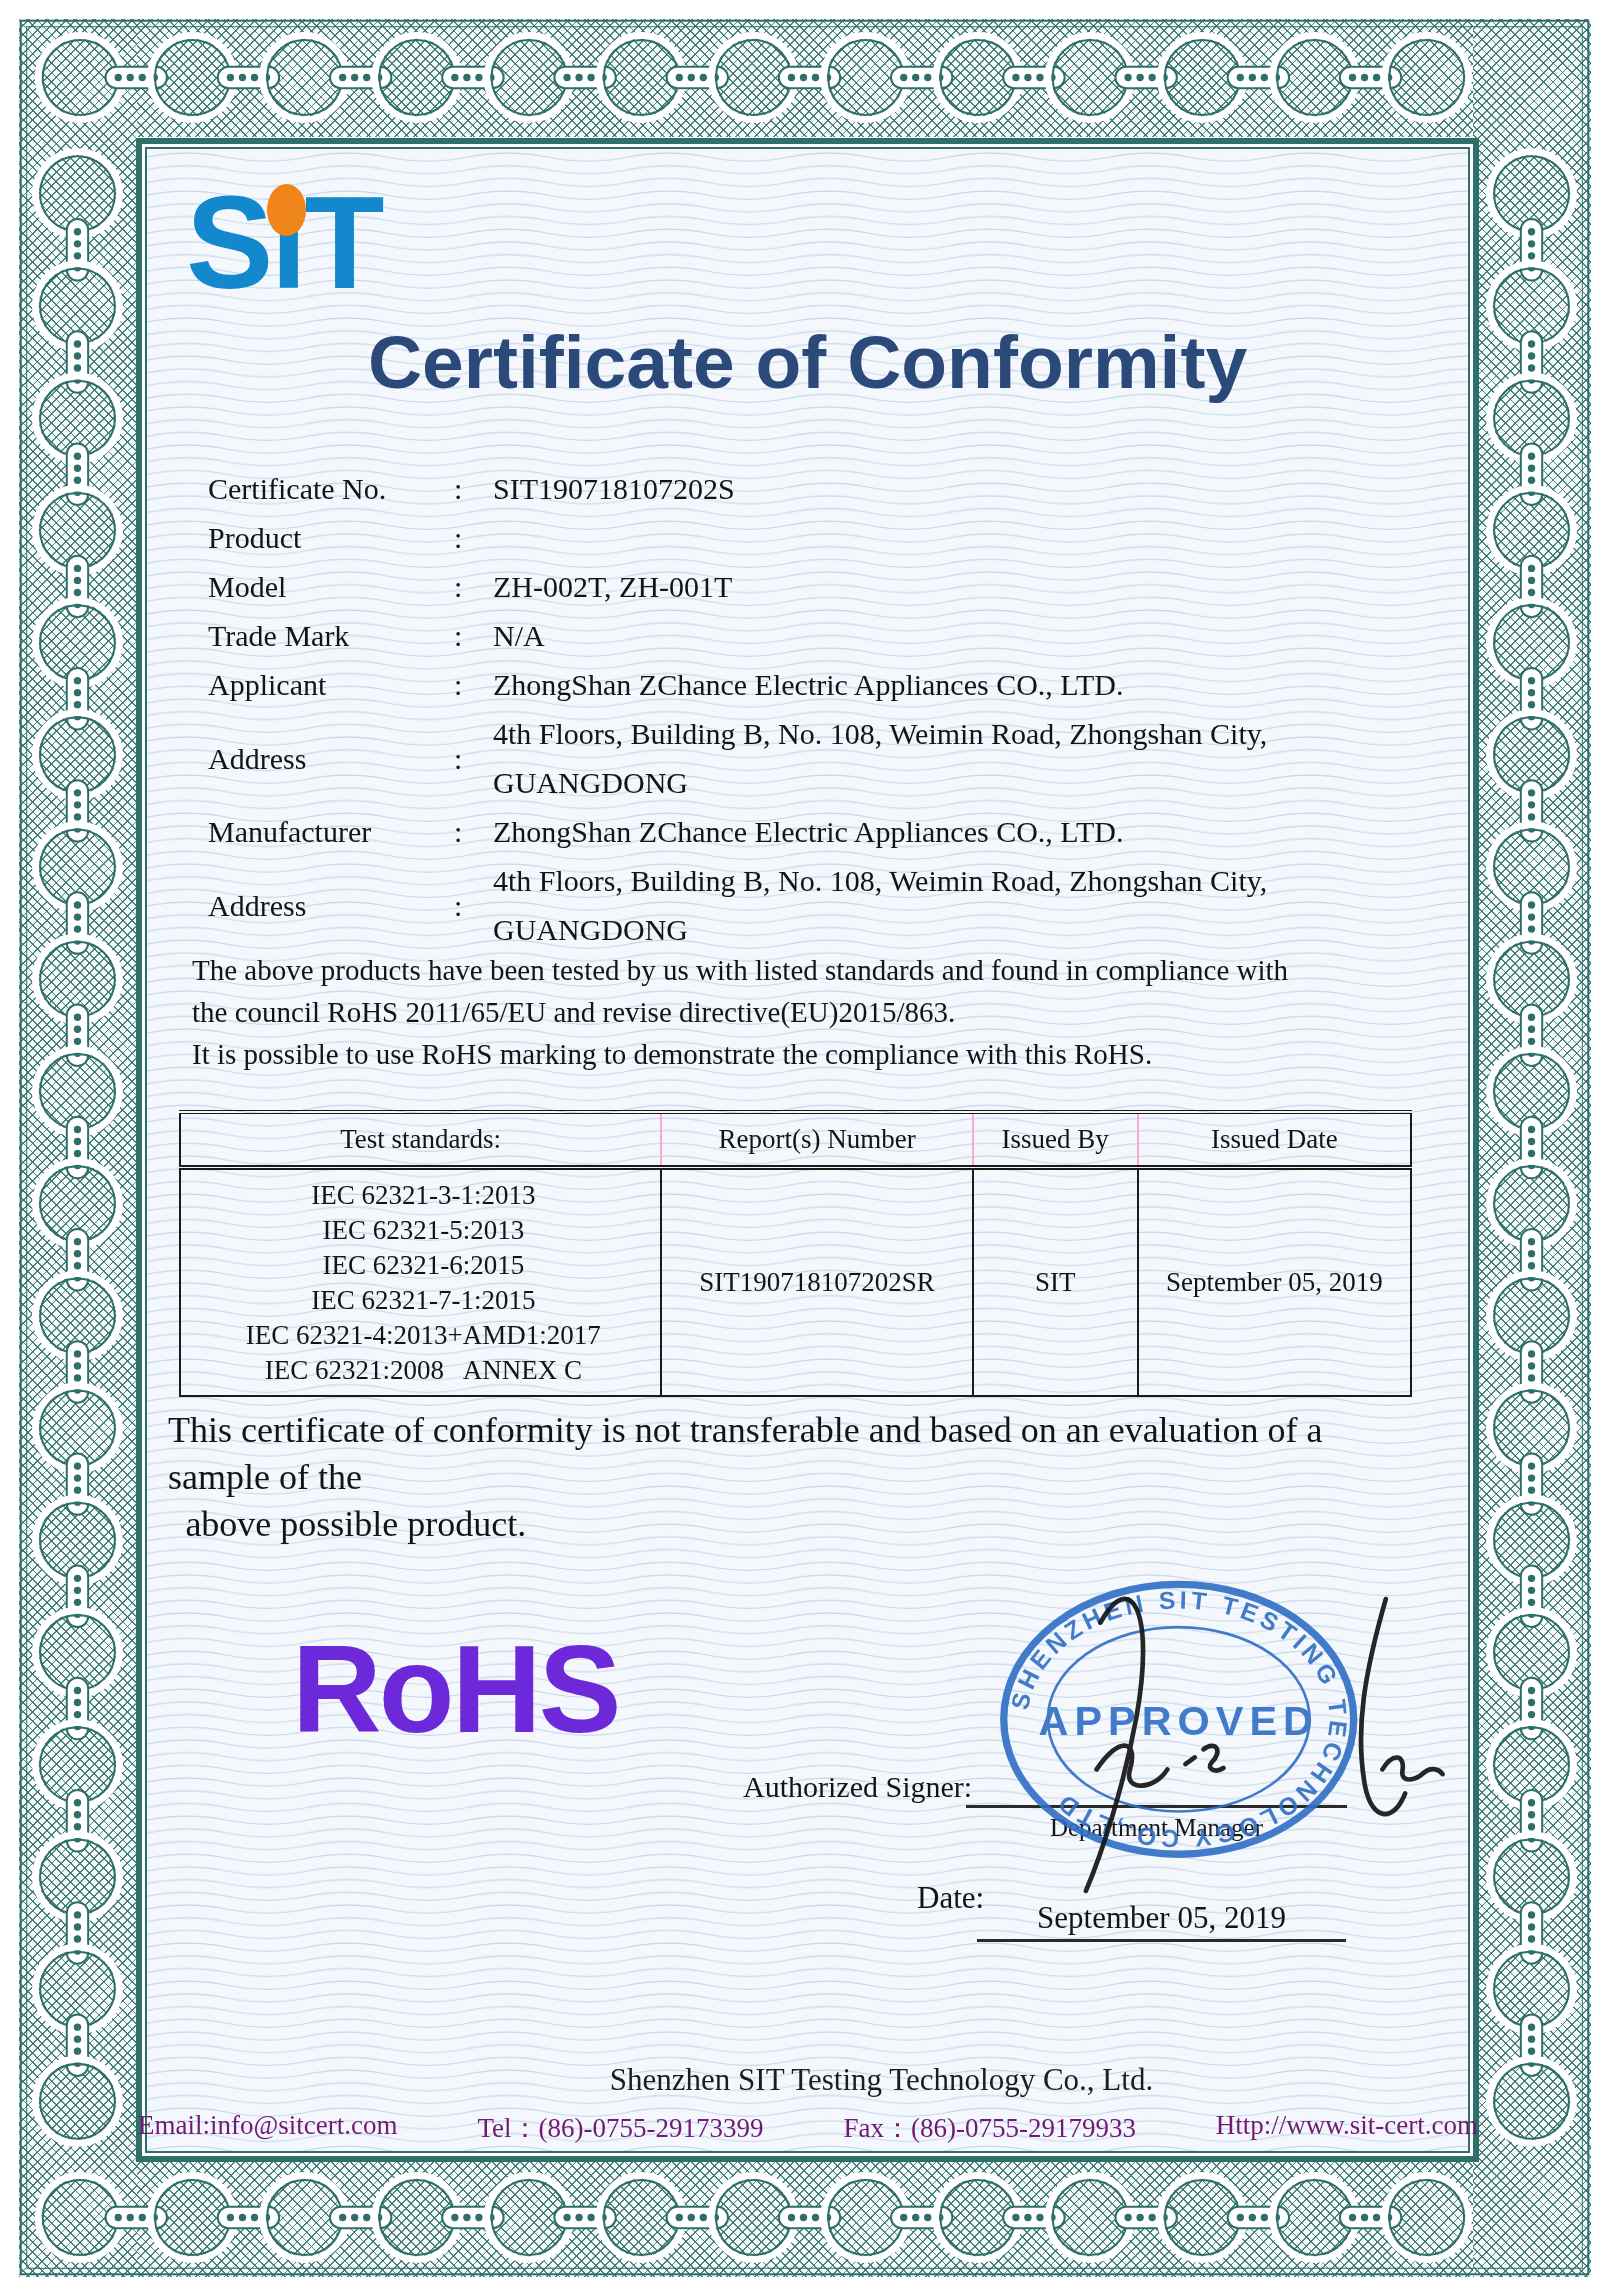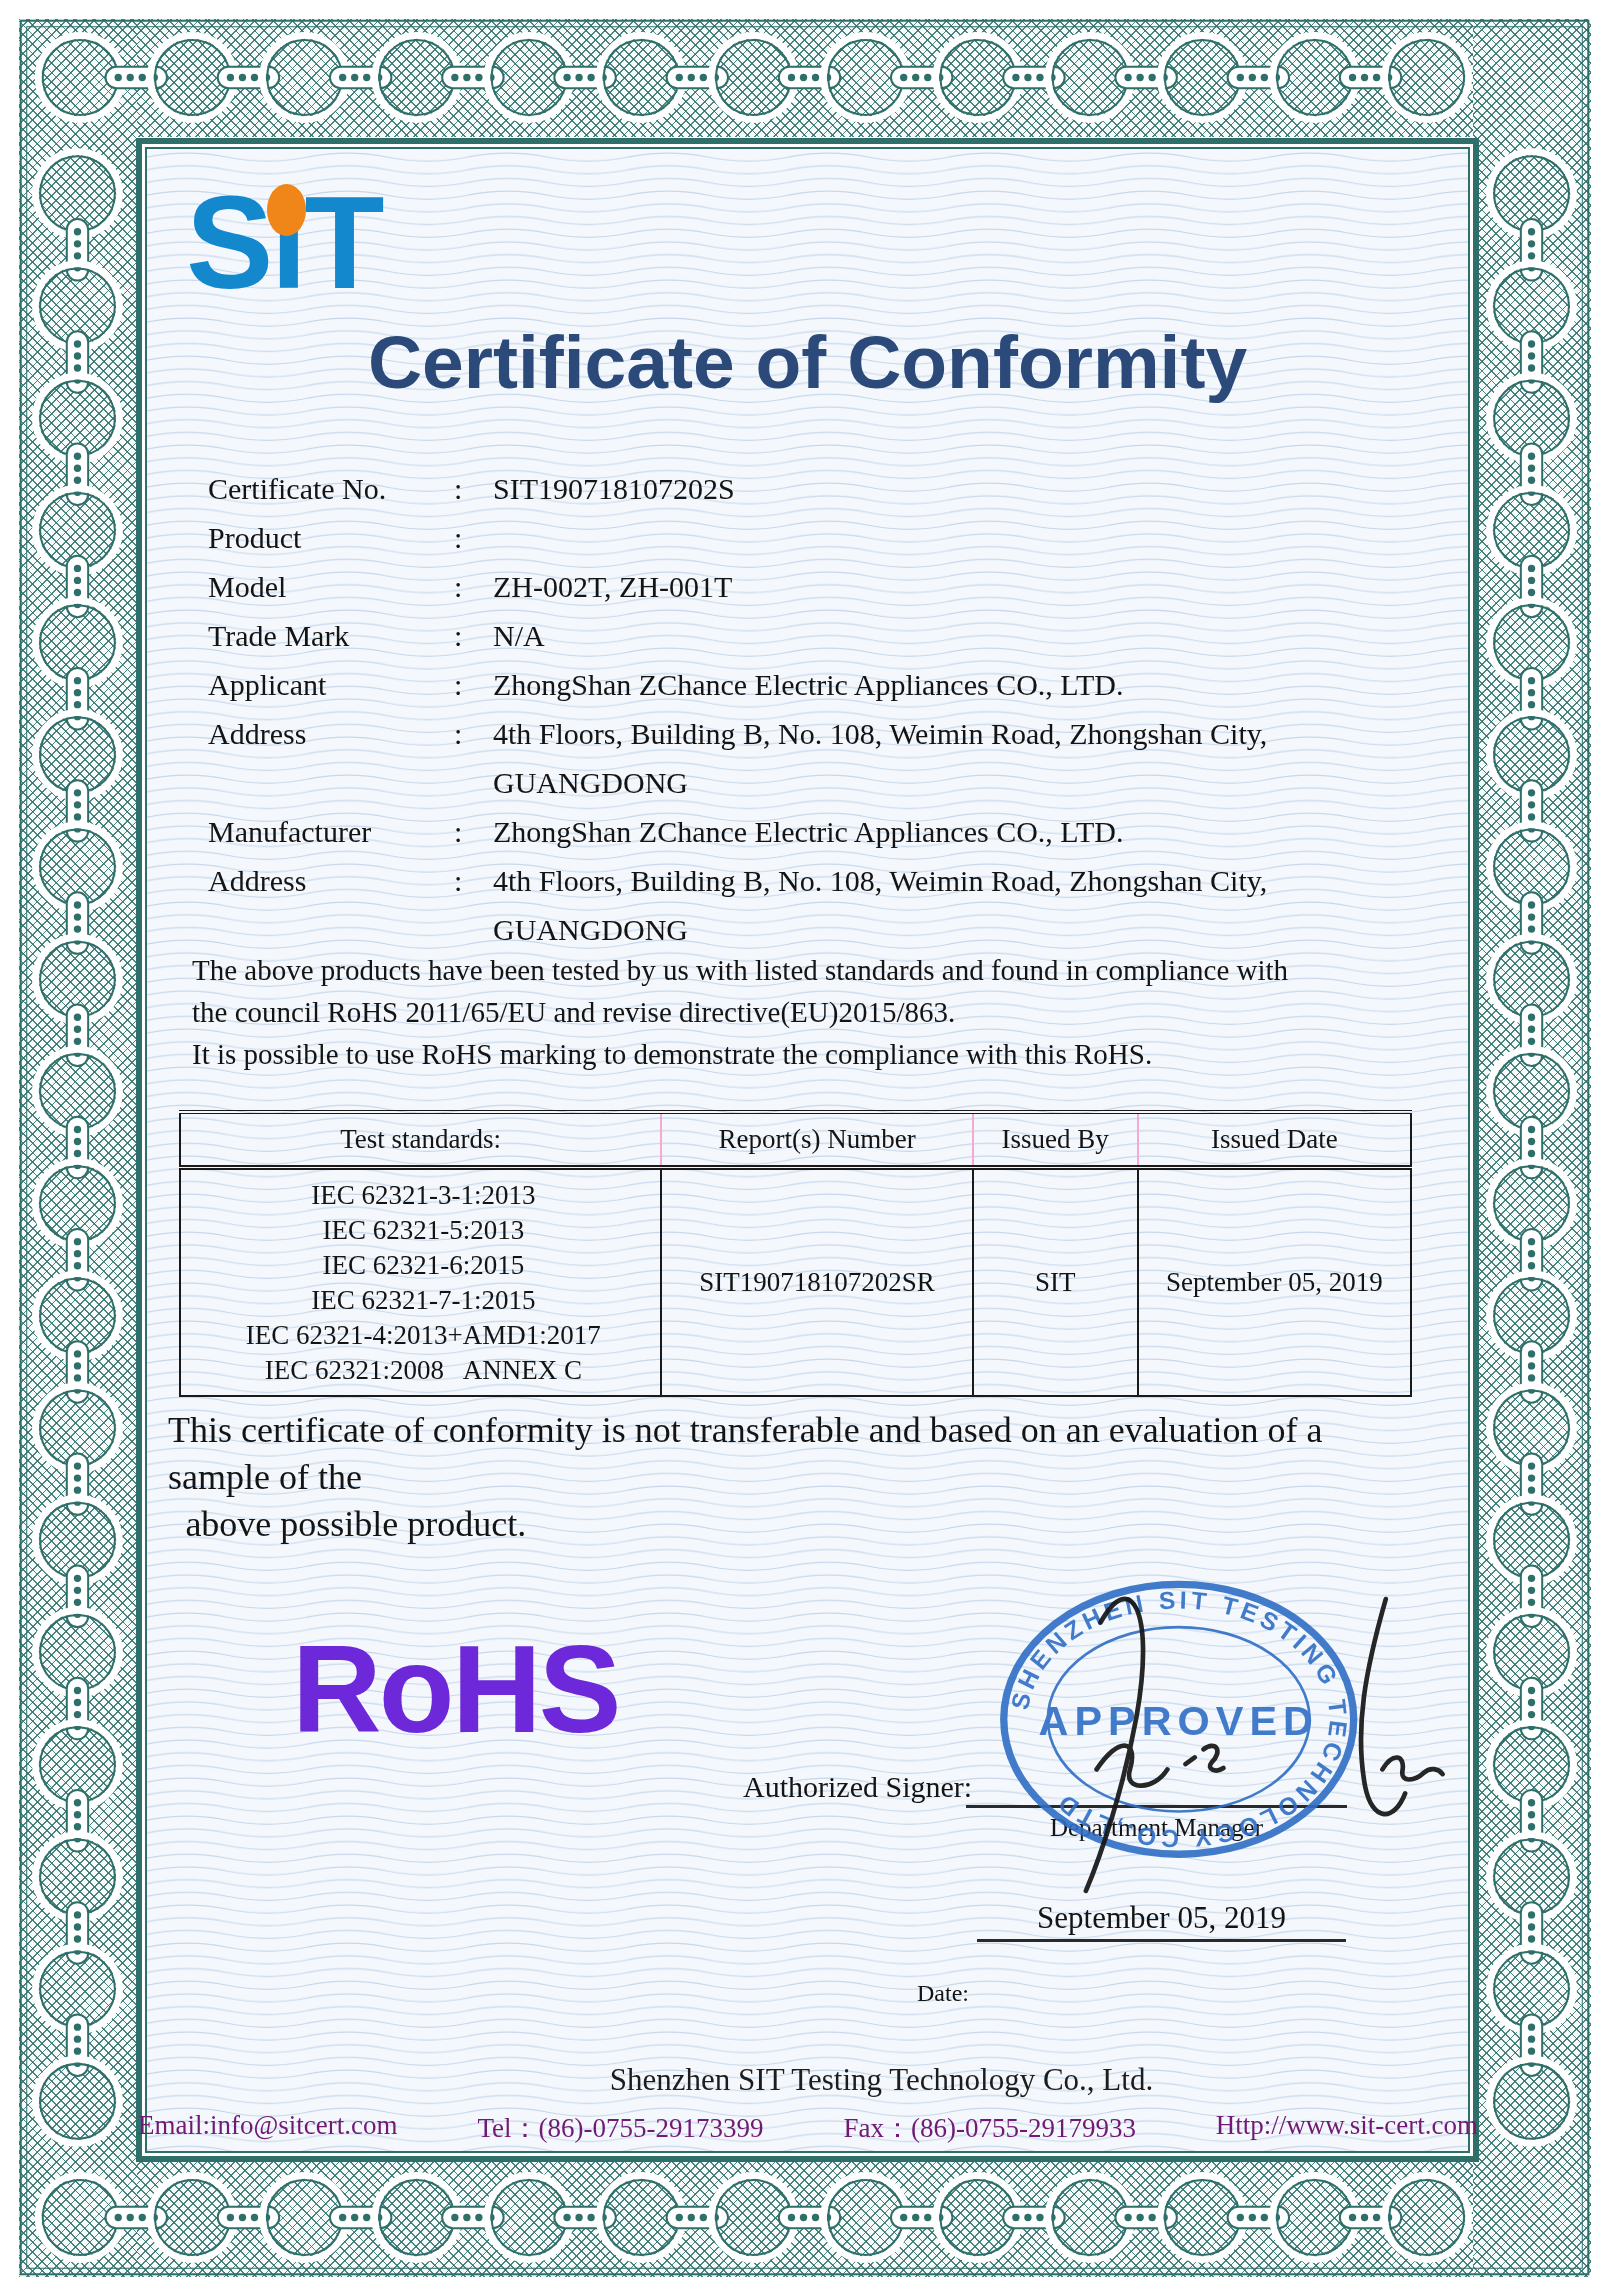--- a/index.html
+++ b/index.html
@@ -36,21 +36,21 @@
   .logo-dot{position:absolute;left:81px;top:6.7px;width:39px;height:52px;
             background:#f08519;border-radius:50%;}
 
   
   .title{left:147px;top:319px;width:1321px;text-align:center;
          font-family:"Liberation Sans","DejaVu Sans",sans-serif;font-weight:700;
          font-size:75px;color:#2b4a7a;}
 
   
   .details{left:208px;top:464px;width:1259px;font-size:30px;line-height:49px;}
-  .d-row{display:flex;align-items:flex-start;}
+  .d-row{display:flex;align-items:center;}
   .d-label{width:246px;flex:0 0 246px;}
   .d-colon{width:39px;flex:0 0 39px;}
   .d-value{flex:1;}
 
   .para1{left:192px;top:949px;width:1176px;font-size:29px;line-height:42px;}
   .para2{left:168px;top:1407px;width:1216px;font-size:36px;line-height:47px;}
   .para2 .l2{padding-left:17.4px;}
 
   
   .tblwrap{left:179px;top:1110px;width:1233px;}
@@ -64,21 +64,21 @@
   .std-line{line-height:35px;white-space:pre-wrap;}
 
   
   .rohs{left:292px;top:1627px;font-family:"Liberation Sans","DejaVu Sans",sans-serif;
         font-weight:700;font-size:124px;letter-spacing:-2.7px;color:#6d28d9;line-height:1;}
 
   
   .signer-label{left:743px;top:1770px;font-size:30px;}
   .signer-line{left:966px;top:1805px;width:381px;height:2.7px;background:#2a2a2a;}
   .signer-title{left:966px;top:1814px;width:381px;text-align:center;font-size:25px;}
-  .date-label{left:917px;top:1980px;font-size:24px;}
+  .date-label{left:917px;top:1880px;font-size:31px;}
   .date-line{left:977px;top:1939px;width:369px;height:3.3px;background:#2a2a2a;}
   .date-value{left:977px;top:1900px;width:369px;text-align:center;font-size:31px;}
 
   .stamp{position:absolute;left:955px;top:1549px;z-index:5;}
 
   
   .footer-company{left:147px;top:2062px;width:1469px;text-align:center;font-size:31px;color:#1d1d1d;}
   .footer-contacts{left:138px;top:2110px;width:1340px;display:flex;justify-content:space-between;
                    font-size:27px;color:#701a75;}
 </style>

